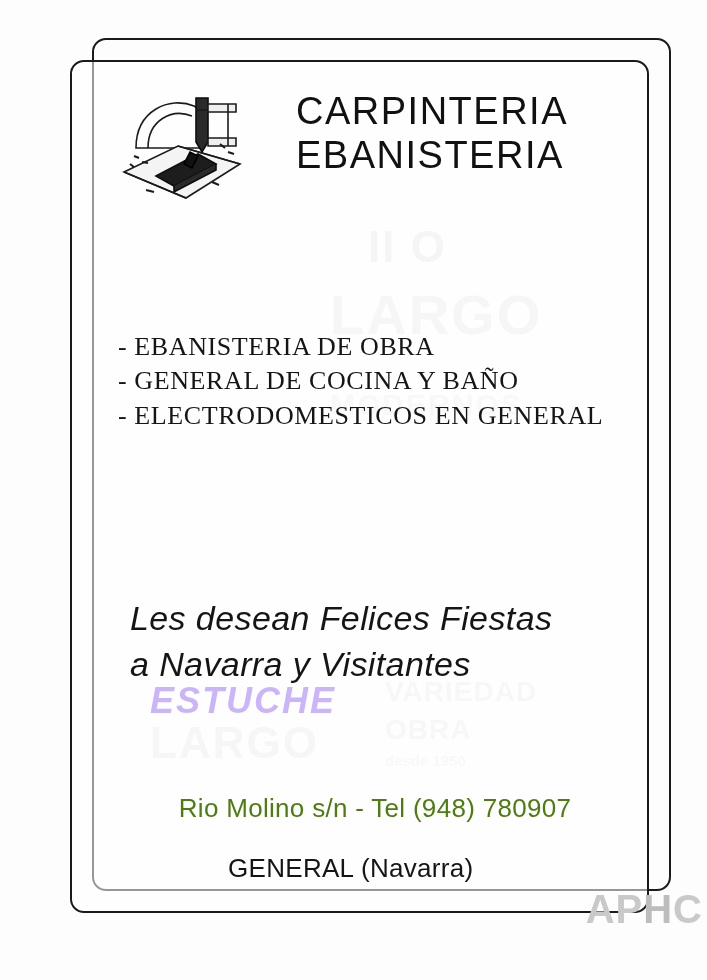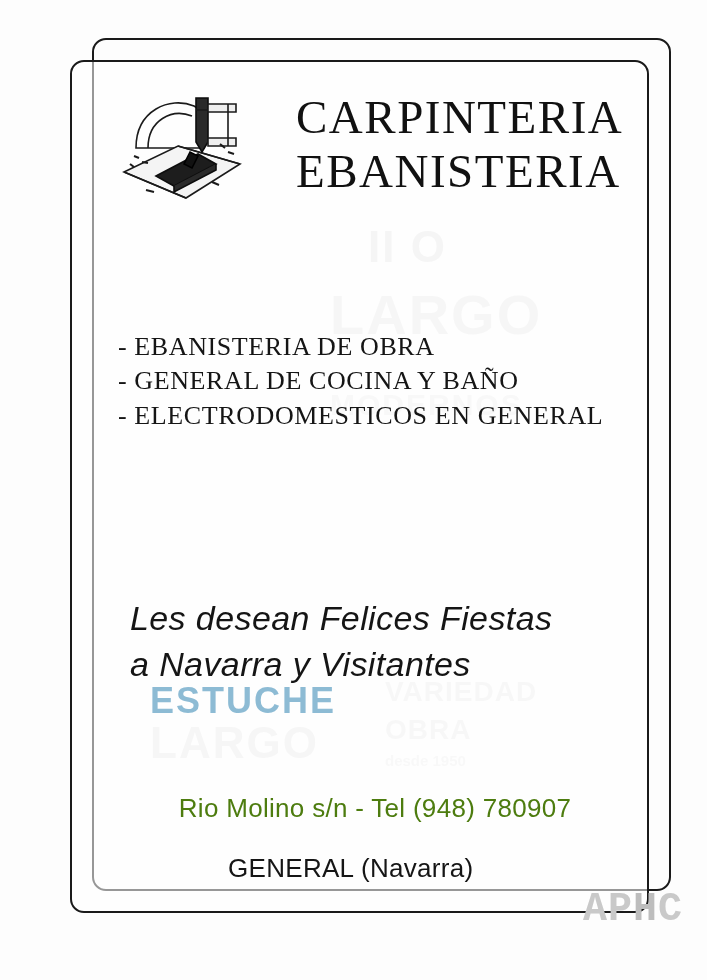--- a/index.html
+++ b/index.html
@@ -32,21 +32,21 @@
     font-family: "Liberation Sans", sans-serif;
     font-weight: bold;
     letter-spacing: 2px;
     user-select: none;
     pointer-events: none;
     white-space: nowrap;
   }
   .bleed-1 { left: 368px; top: 222px; font-size: 44px; }
   .bleed-2 { left: 330px; top: 282px; font-size: 56px; color: #ececec; }
   .bleed-3 { left: 330px; top: 388px; font-size: 30px; color: #efefef; }
-  .bleed-4 { left: 150px; top: 680px; font-size: 36px; color: #0369a1; }
+  .bleed-4 { left: 150px; top: 680px; font-size: 36px; color: #8b5cf6; font-style: italic; }
   .bleed-5 { left: 150px; top: 718px; font-size: 44px; color: #ebebeb; }
   .bleed-6 { left: 385px; top: 676px; font-size: 28px; color: #eeeeee; letter-spacing: 1px;}
   .bleed-7 { left: 385px; top: 714px; font-size: 28px; color: #eeeeee; letter-spacing: 1px;}
   .bleed-8 { left: 385px; top: 752px; font-size: 15px; color: #f0f0f0; letter-spacing: 0px;}
 
   
   #ad-frame-back {
     position: absolute;
     left: 92px;
     top: 38px;
@@ -83,22 +83,22 @@
     height: 132px;
   }
   #logo-box svg { display: block; }
 
   #company-headings {
     position: absolute;
     left: 184px;
     top: 4px;
   }
   .head-line {
-    font-family: Liberation Serif, serif;
-    font-size: 47px;
+    font-family: Liberation Sans, sans-serif;
+    font-size: 38px;
     letter-spacing: 1.5px;
     color: #111;
     line-height: 1.15;
     white-space: nowrap;
   }
 
   
   #services-list {
     position: absolute;
     left: 118px;
@@ -165,23 +165,23 @@
     font-family: "Liberation Sans", sans-serif;
     font-size: 26px;
     color: #151515;
     letter-spacing: 0.3px;
     white-space: nowrap;
   }
 
   
   #watermark {
     position: absolute;
-    right: 24px;
+    right: 4px;
     bottom: 48px;
-    font-family: Liberation Mono, monospace;
+    font-family: Liberation Sans, sans-serif;
     font-size: 40px;
     font-weight: bold;
     color: #c9c9c9;
     letter-spacing: 1px;
     user-select: none;
   }
   #watermark .wm-mid { color: #bdbdbd; }
 </style>
 </head>
 <body>

